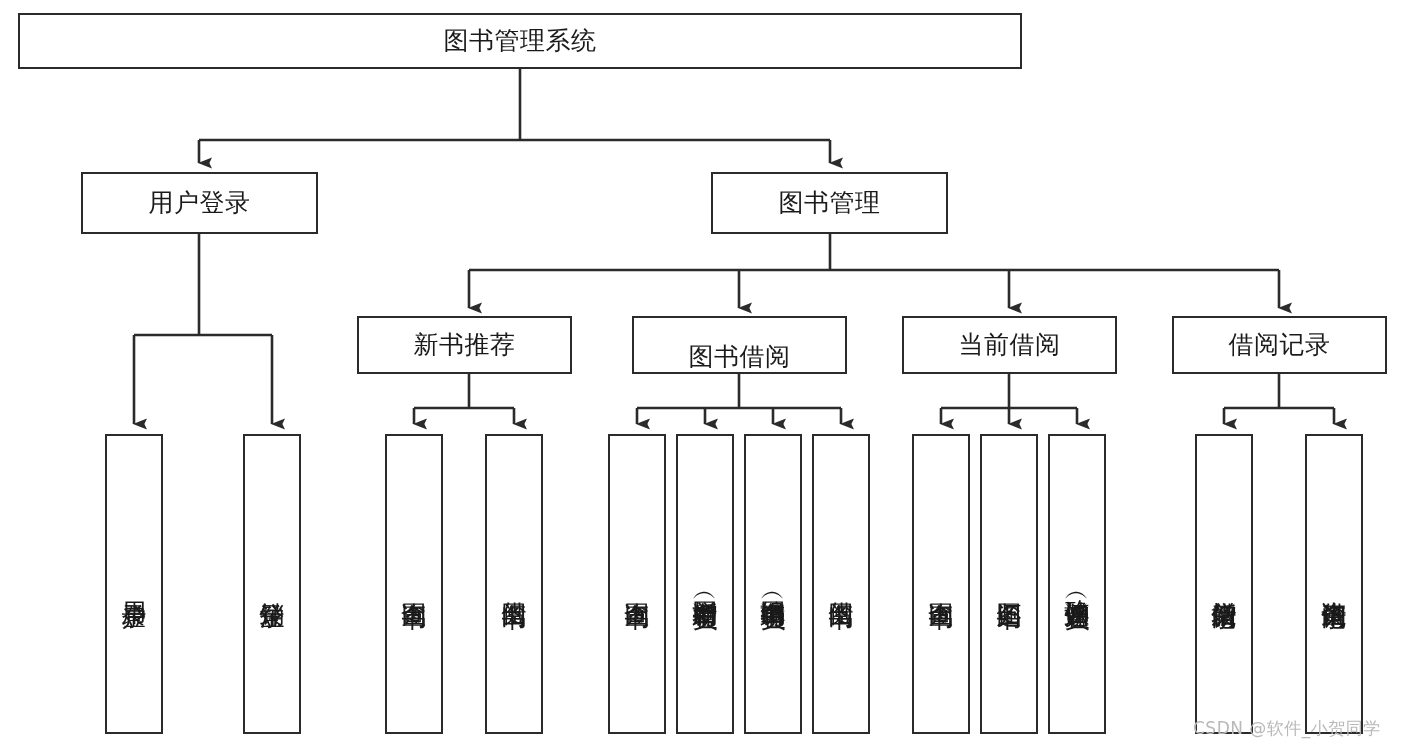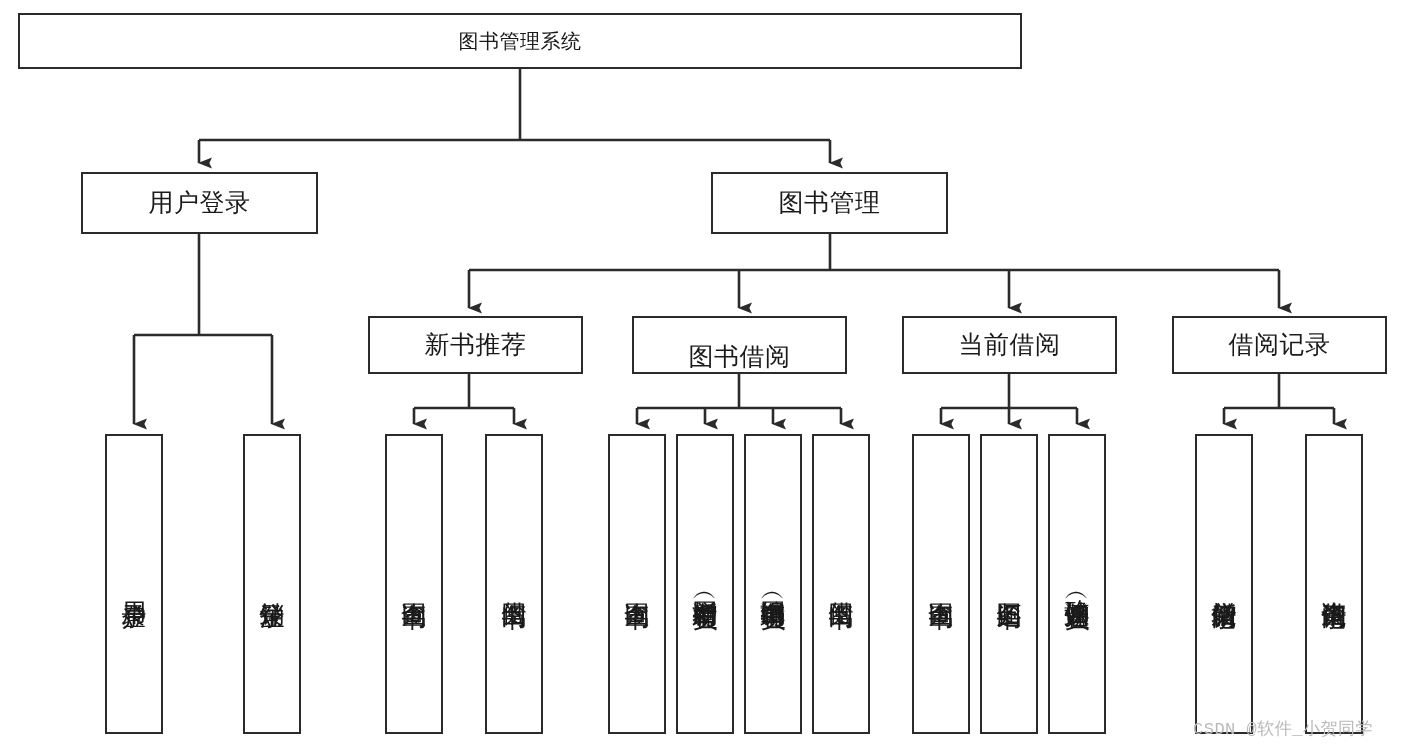--- a/index.html
+++ b/index.html
@@ -35,21 +35,21 @@
     justify-content: center;
     color: #1a1a1a;
   }
   .node-h {
     font-size: 25px;
     line-height: 1.15;
     letter-spacing: 0.5px;
     white-space: nowrap;
   }
   .node-root .label {
-    font-size: 20px;
+    font-size: 25px;
   }
   .node-v {
     writing-mode: vertical-rl;
     text-orientation: upright;
   }
   .node-v .label {
     writing-mode: vertical-rl;
     text-orientation: upright;
     font-size: 25px;
     line-height: 1.08;
@@ -59,21 +59,20 @@
   }
   .label {
     display: block;
   }
   .watermark {
     position: absolute;
     font-size: 17px;
     color: #b9b9b9;
     white-space: nowrap;
     letter-spacing: 0.5px;
-    font-family: Liberation Mono, monospace;
   }
 </style>
 </head>
 <body>
 
 <div id="canvas">
 
   <svg class="edges" viewBox="0 0 1405 747">
     <defs>
       <marker id="arrow" viewBox="0 0 12 14" refX="6" refY="13" markerWidth="12" markerHeight="14" orient="auto-start-reverse" markerUnits="userSpaceOnUse">
@@ -129,21 +128,21 @@
   </div>
 
   <div class="node node-h" style="left:81px; top:172px; width:237px; height:62px;">
     <span class="label">用户登录</span>
   </div>
 
   <div class="node node-h" style="left:711px; top:172px; width:237px; height:62px;align-items:center;">
     <span class="label">图书管理</span>
   </div>
 
-  <div class="node node-h" style="left:368px; top:316px; width:215px; height:58px;">
+  <div class="node node-h" style="left:357px; top:316px; width:215px; height:58px;">
     <span class="label">新书推荐</span>
   </div>
 
   <div class="node node-h" style="left:632px; top:316px; width:215px; height:58px;align-items:flex-end;">
     <span class="label">图书借阅</span>
   </div>
 
   <div class="node node-h" style="left:1172px; top:316px; width:215px; height:58px;">
     <span class="label">借阅记录</span>
   </div>

